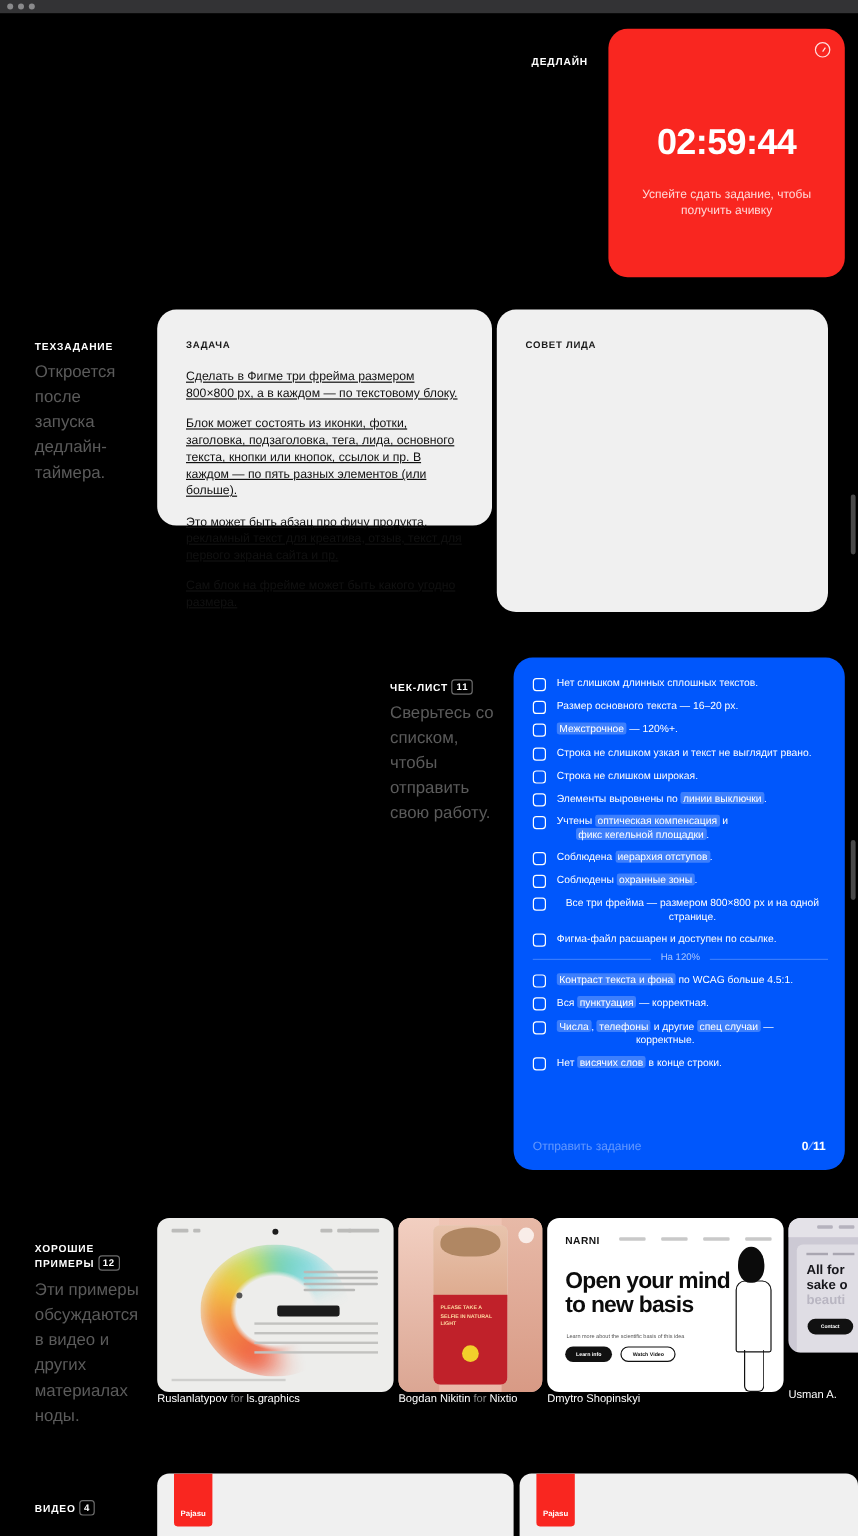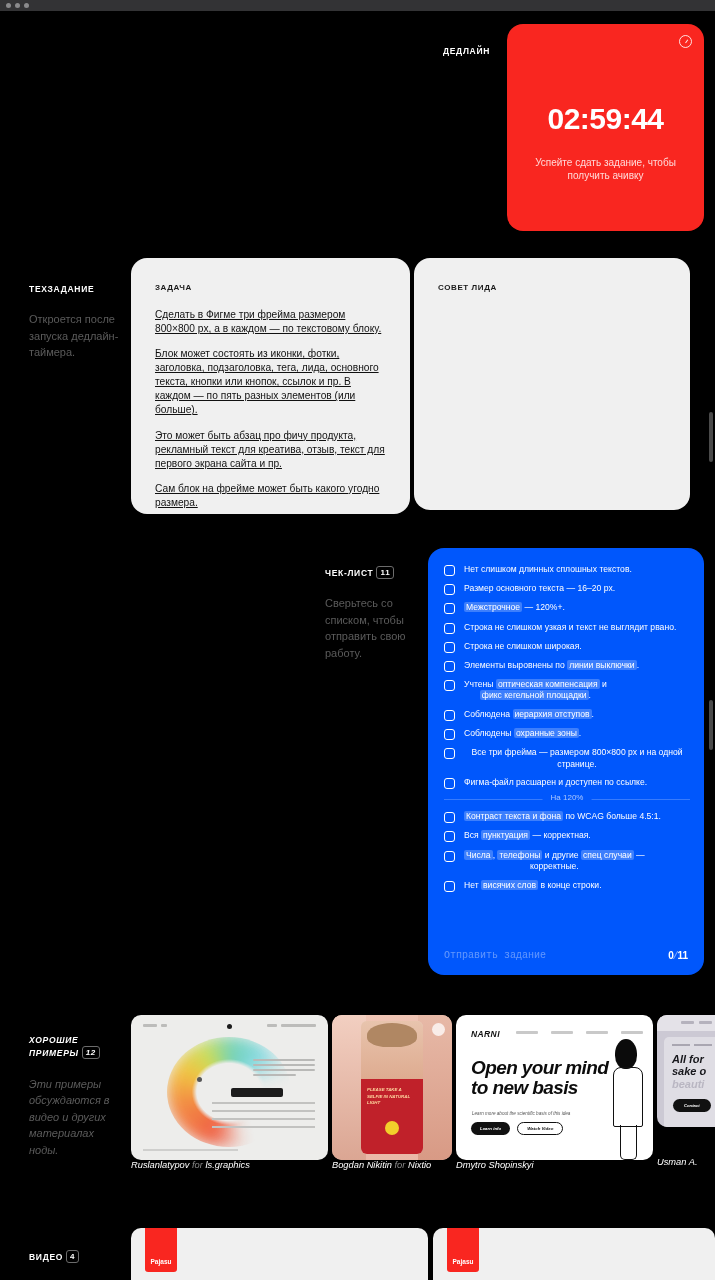--- a/index.html
+++ b/index.html
@@ -44,33 +44,33 @@
   }
   .timer-note {
     position: absolute; top: 132px; left: 22px; width: 153px; text-align: center;
     font-size: 10px; line-height: 1.3; color: #ffd9d8;
   }
 
   
   .sec-title {
     color: #fff; font-size: 8.5px; font-weight: bold; letter-spacing: .7px; line-height: 1.35;
   }
-  .sec-desc { color: #5b5b5b; font-size: 11px; line-height: 1.5; margin-top: 16px; }
+  .sec-desc { color: #5b5b5b; font-size: 14px; line-height: 1.5; margin-top: 4px; }
   .badge {
     display: inline-block; border: 1px solid #6c6c6c; border-radius: 3px;
     padding: 0 3px; font-size: 8px; line-height: 11px; vertical-align: 1px; margin-left: 3px;
   }
 
   
   .brief { position: absolute; top: 258px; left: 0; width: 715px; height: 252px; }
   .brief-side { position: absolute; left: 29px; top: 26px; width: 92px; }
   .card {
     position: absolute; top: 0; background: #F0F0F0; border-radius: 16px; color: #111;
   }
-  .card-task { left: 131px; width: 279px; height: 256px; }
+  .card-task { left: 131px; width: 279px; height: 180px; }
   .card-lead { left: 414px; width: 276px; height: 252px; }
   .card-label {
     position: absolute; top: 25px; left: 24px;
     font-size: 8px; font-weight: bold; letter-spacing: .6px; color: #1a1a1a;
   }
   .card-body { position: absolute; left: 24px; right: 22px; font-size: 10.2px; line-height: 1.38; }
   .card-task .card-body { top: 50px; }
   .card-lead .card-body { bottom: 20px; }
   .card-body p { margin-bottom: 11px; text-decoration: underline; }
   .card-body p:last-child { margin-bottom: 0; }
@@ -96,27 +96,27 @@
   .divider-cap {
     position: absolute; top: -6px; left: 50%; transform: translateX(-50%);
     background: #0057FC; padding: 0 8px; font-size: 8px; color: rgba(255,255,255,.65);
   }
   .check-footer {
     position: absolute; bottom: 14px; left: 16px; right: 16px;
     display: flex; align-items: center; justify-content: space-between;
   }
   .submit-btn {
     font-size: 10px; color: rgba(255,255,255,.38); border: none; background: none;
-    font-family: Liberation Mono, monospace; padding: 0;
+    font-family: Liberation Sans, sans-serif; padding: 0;
   }
   .counter { font-size: 10px; font-weight: bold; color: #fff; }
   .counter .slash { color: rgba(255,255,255,.5); margin: 0 1px; }
 
   
-  .examples { position: absolute; top: 1005px; left: 0; width: 581px; height: 200px; font-style: italic; }
+  .examples { position: absolute; top: 1005px; left: 0; width: 581px; height: 200px; }
   .ex-side { position: absolute; left: 29px; top: 30px; width: 96px; }
   .ex-track { position: absolute; left: 131px; top: 10px; right: 0; height: 190px; }
   .ex-card { position: absolute; top: 0; }
   .ex-thumb { border-radius: 10px; overflow: hidden; position: relative; }
   .ex-cap { font-size: 9.3px; color: #fff; white-space: nowrap; }
   .ex-cap .muted { color: #8b8b8b; }
 
   
   .t1 { width: 197px; height: 145px; background: #EDEDEB; }
   .t1 .bar { position: absolute; top: 9px; left: 12px; right: 12px; height: 5px; }

